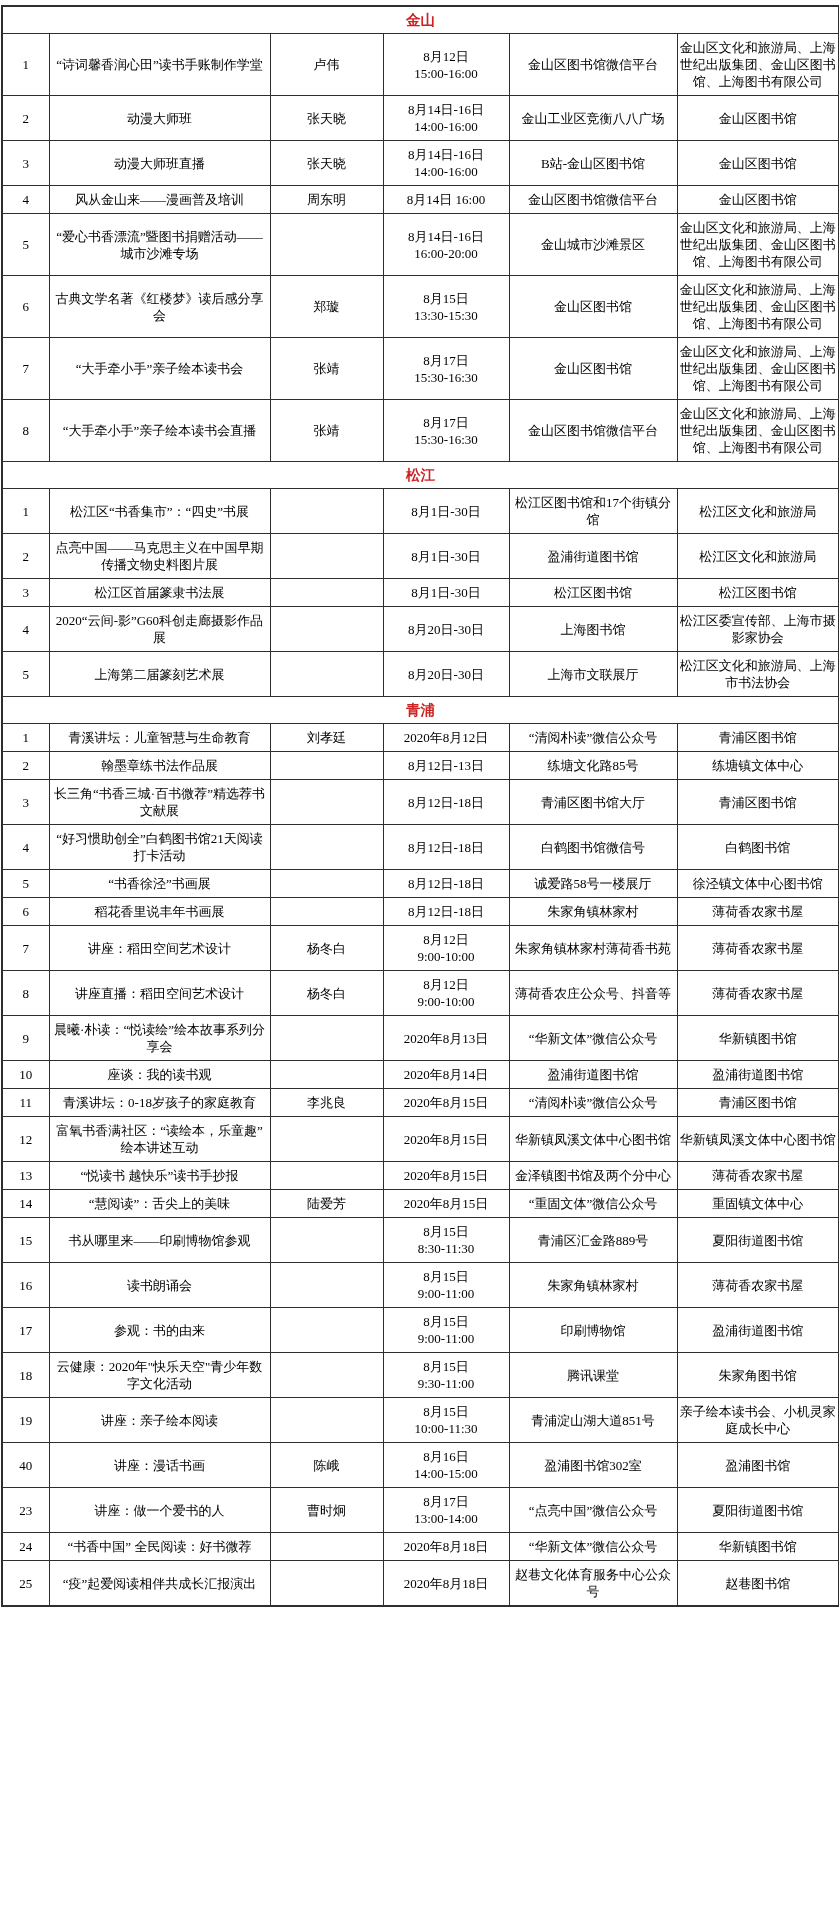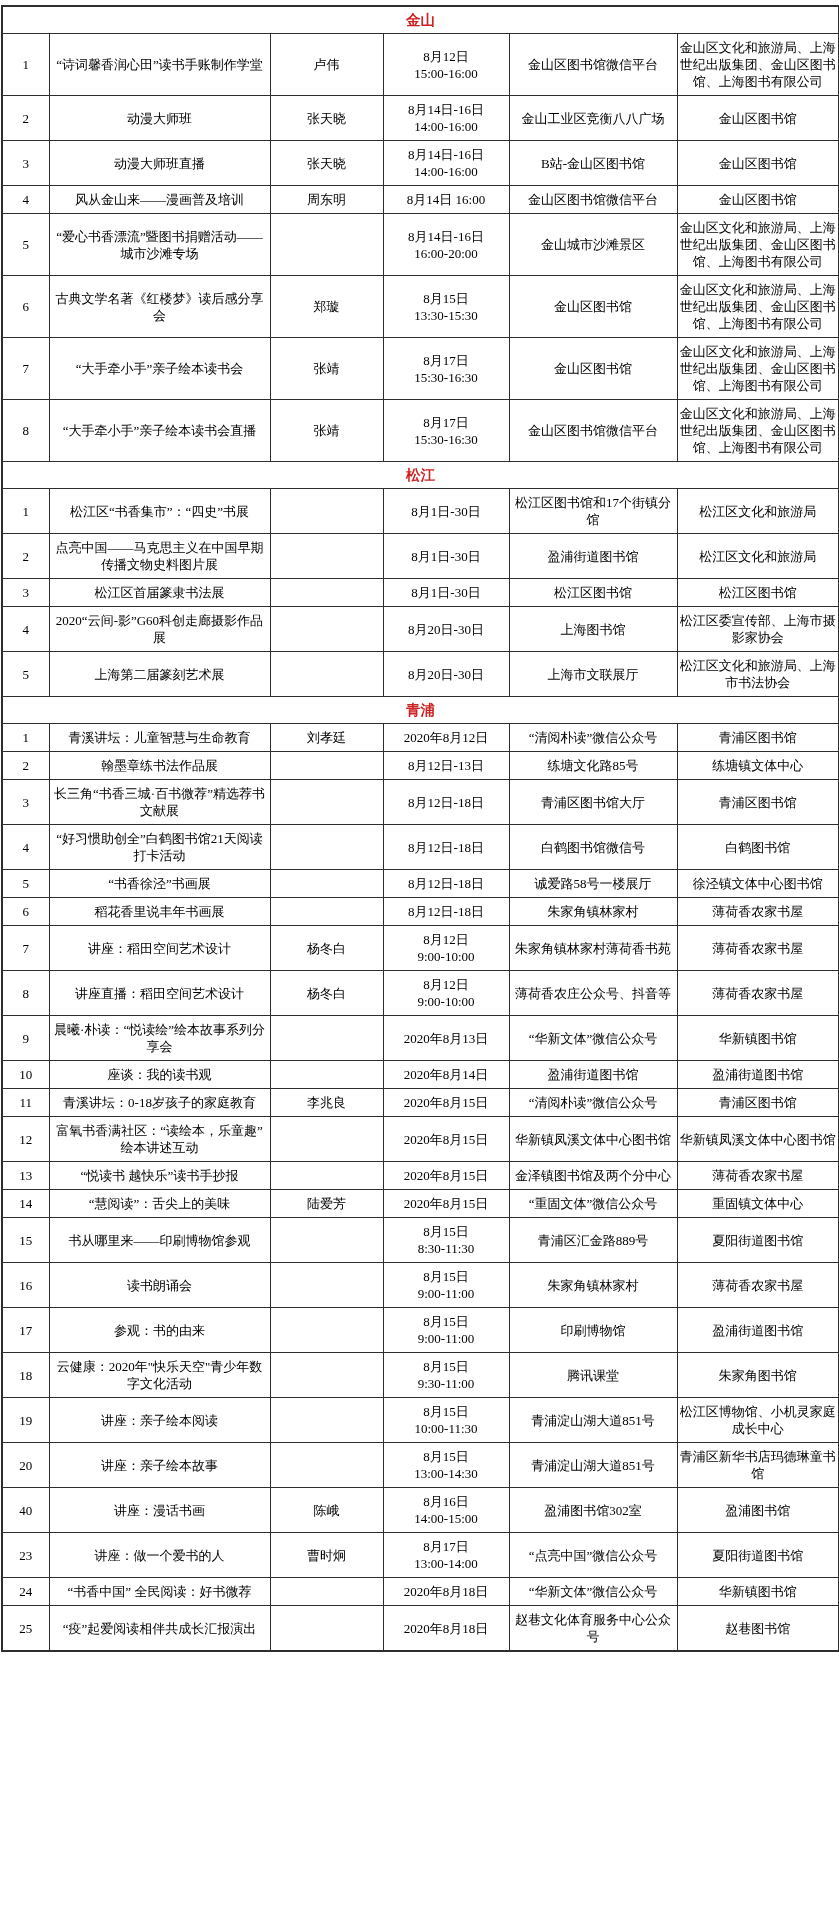--- a/index.html
+++ b/index.html
@@ -367,32 +367,23 @@
     <td class="c-org">朱家角图书馆</td>
   </tr>
 
   <tr>
     <td class="c-num">19</td>
     <td class="c-event">讲座：亲子绘本阅读</td>
     <td class="c-person"></td>
     <td class="c-date">8月15日
 10:00-11:30</td>
     <td class="c-venue">青浦淀山湖大道851号</td>
-    <td class="c-org">松江区博物馆、小机灵家庭成长中心</td>
-  </tr>
-
-  <tr>
-    <td class="c-num">20</td>
-    <td class="c-event">讲座：亲子绘本故事</td>
-    <td class="c-person"></td>
-    <td class="c-date">8月15日
-13:00-14:30</td>
-    <td class="c-venue">青浦淀山湖大道851号</td>
-    <td class="c-org">青浦区新华书店玛德琳童书馆</td>
-  </tr>
+    <td class="c-org">亲子绘本读书会、小机灵家庭成长中心</td>
+  </tr>
+
 
   <tr>
     <td class="c-num">40</td>
     <td class="c-event">讲座：漫话书画</td>
     <td class="c-person">陈峨</td>
     <td class="c-date">8月16日
 14:00-15:00</td>
     <td class="c-venue">盈浦图书馆302室</td>
     <td class="c-org">盈浦图书馆</td>
   </tr>

